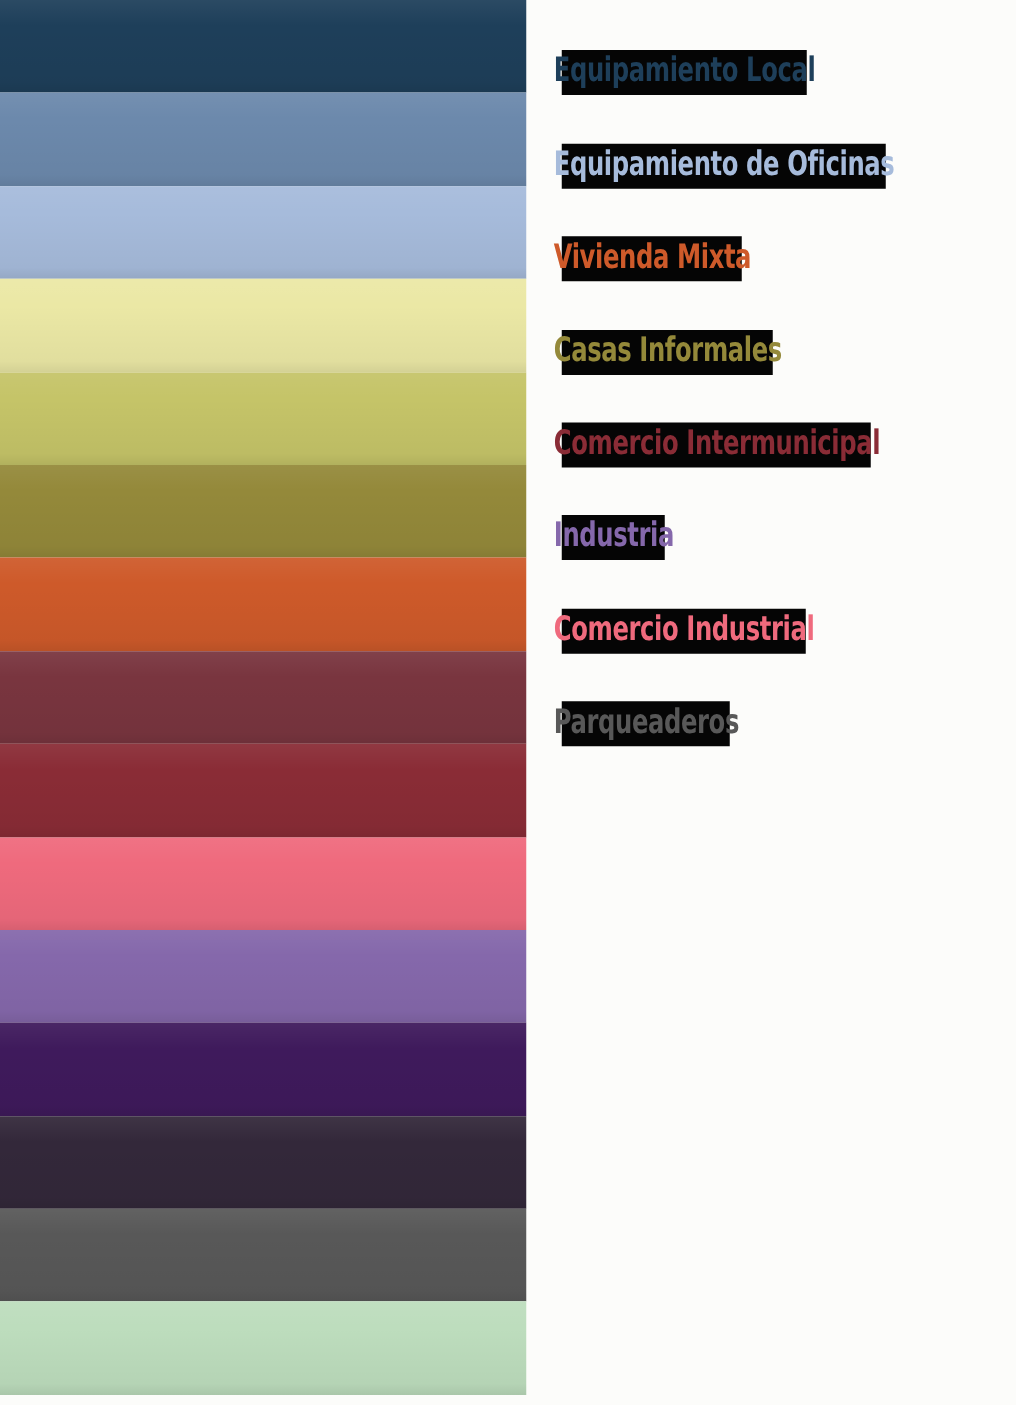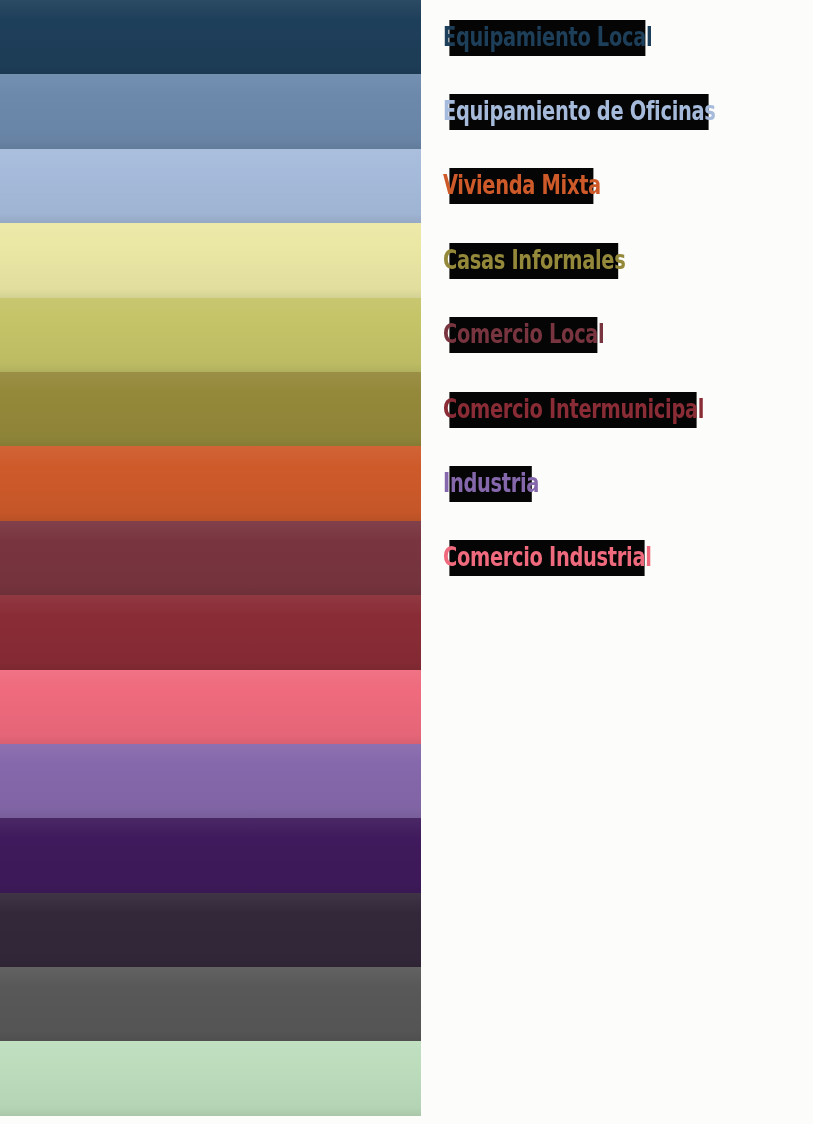--- a/index.html
+++ b/index.html
@@ -42,21 +42,21 @@
   
   #label-column{
     position:absolute;
     left:421px;top:0;
     width:392px;height:1124px;
   }
   .legend-row{
     position:relative;
     height:74.4px;
     display:flex;
-    align-items:center;
+    align-items:flex-end;
   }
   .legend-label{
     position:relative;
     display:inline-block;
     margin-left:22px;
     padding:1px 0 2px 0;
     font-family:"Liberation Sans Narrow","DejaVu Sans Condensed","Liberation Sans", sans-serif;
     font-weight:bold;
     font-size:27px;
     line-height:30px;
@@ -108,26 +108,26 @@
       <div class="legend-row">
         <span class="legend-label" style="color: rgb(166, 187, 219);">Equipamiento de Oficinas</span>
       </div>
       <div class="legend-row">
         <span class="legend-label" style="color: rgb(206, 90, 42);">Vivienda Mixta</span>
       </div>
       <div class="legend-row">
         <span class="legend-label" style="color: rgb(148, 137, 58);">Casas Informales</span>
       </div>
       <div class="legend-row">
-        <span class="legend-label" style="color: rgb(121, 53, 63);">Comercio Local</span>
-      </div>
-      <div class="legend-row">
         <span class="legend-label" style="color: rgb(138, 44, 54);">Comercio Intermunicipal</span>
       </div>
       <div class="legend-row">
         <span class="legend-label" style="color: rgb(133, 104, 171);">Industria</span>
       </div>
       <div class="legend-row">
         <span class="legend-label" style="color: rgb(239, 106, 125);">Comercio Industrial</span>
       </div>
+      <div class="legend-row">
+        <span class="legend-label" style="color: rgb(88, 88, 88);">Parqueaderos</span>
+      </div>
     </div>
 
 </div>
 
 </body></html>

